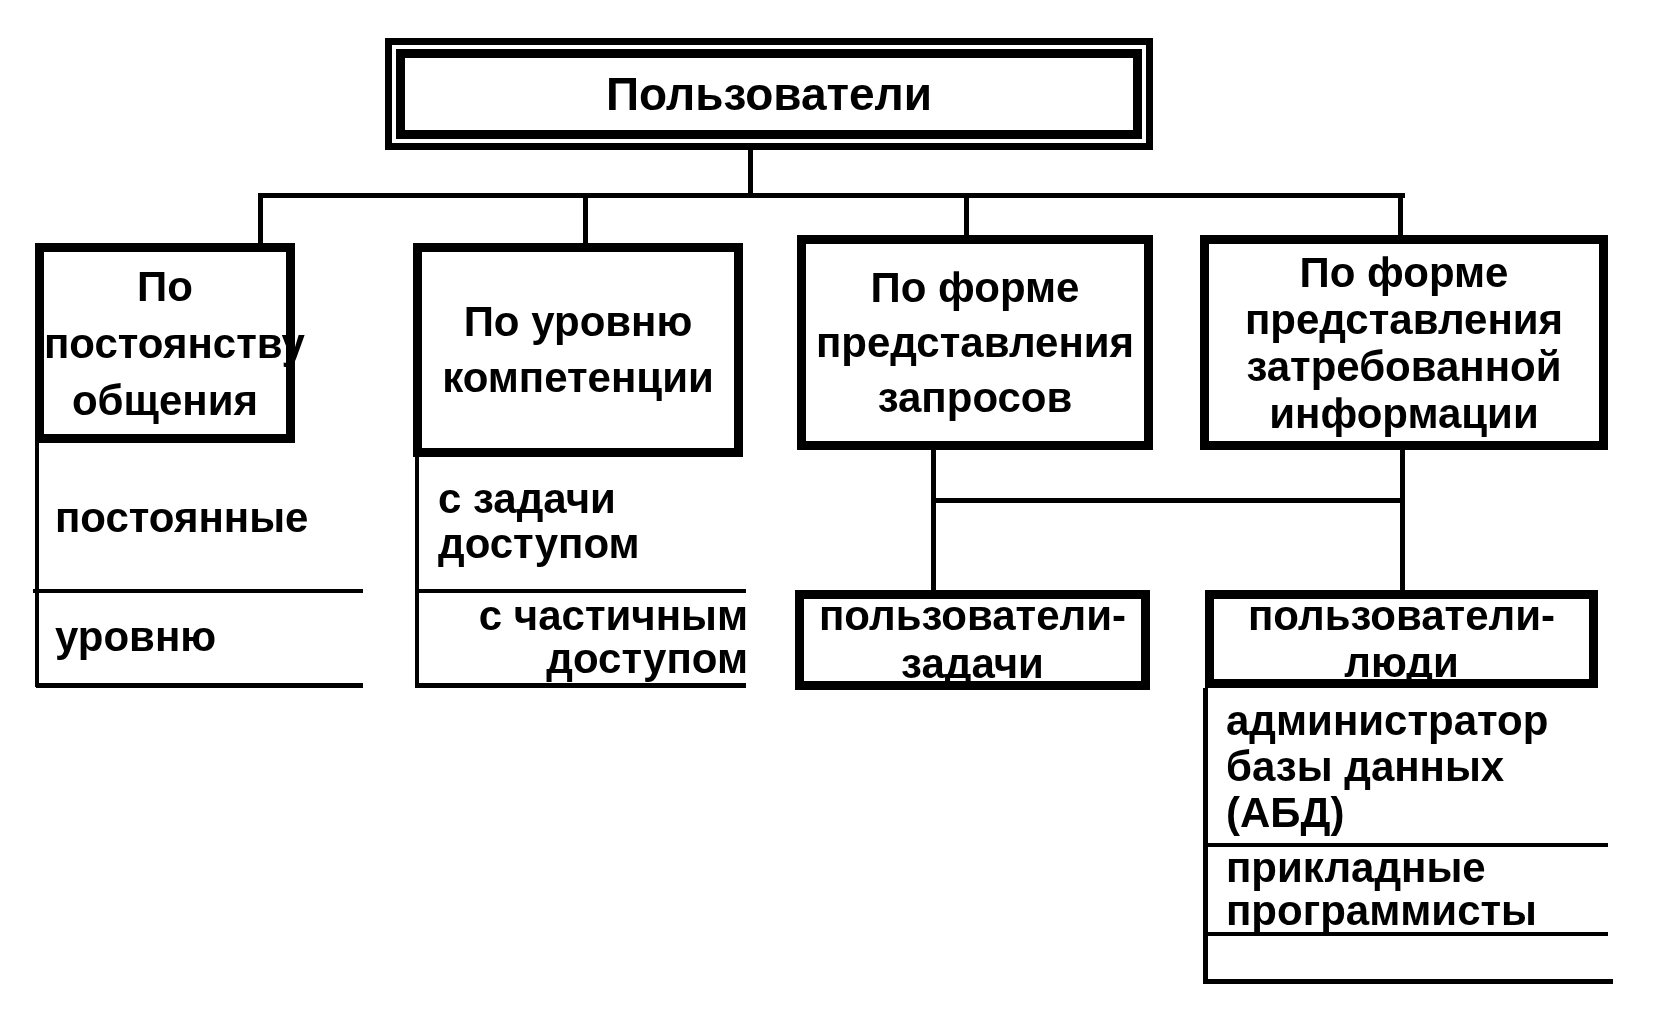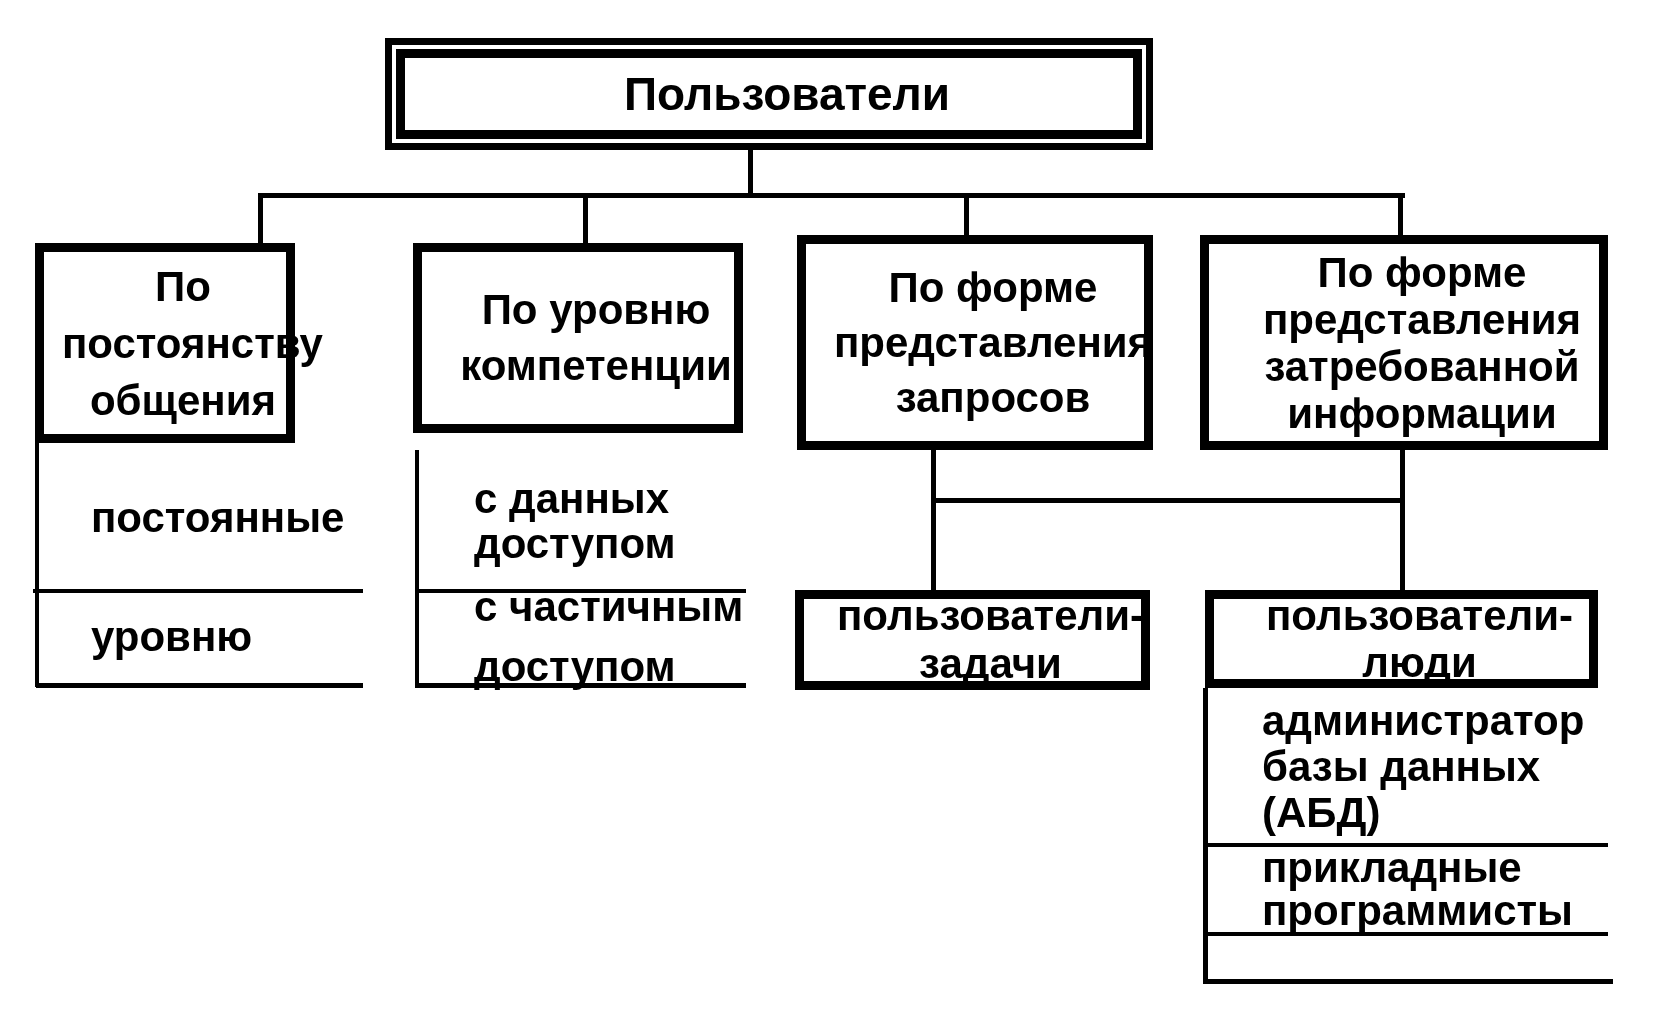--- a/index.html
+++ b/index.html
@@ -6,40 +6,40 @@
   #canvas {
     position:relative; width:1663px; height:1029px; background:#ffffff;
     font-family:"Liberation Sans", sans-serif; font-weight:bold; color:#000;
     overflow:hidden;
   }
   .ln { position:absolute; background:#000; }
   .box {
     position:absolute; box-sizing:border-box; border:9px solid #000; background:#fff;
     display:flex; align-items:center; justify-content:center; text-align:center;
   }
-  .label { white-space:pre-line; display:block; width:100%;margin-left:36px; }
+  .label { white-space:pre-line; display:block; width:100%; }
   .branch-label { font-size:42px; }
   .title-outer {
     position:absolute; box-sizing:border-box; border:7px solid #000; background:#fff;
     left:385px; top:38px; width:768px; height:112px;
   }
   .title-inner {
     position:absolute; box-sizing:border-box; border:9px solid #000; background:#fff;
     left:4px; top:4px; right:4px; bottom:4px;
     display:flex; align-items:center; justify-content:center; text-align:center;
     font-size:46px;
   }
   .cell {
     position:absolute; display:flex; align-items:center; text-align:left;
     font-size:42px; white-space:pre-line;
   }
   
   #b1 { left:35px;   top:243px; width:260px; height:200px; }
   #b1 .label { line-height:57px; }
-  #b2 { left:413px;  top:243px; width:330px; height:190px; }
+  #b2 { left:413px;  top:243px; width:330px; height:214px; }
   #b2 .label { line-height:56px; }
   #b3 { left:797px;  top:235px; width:356px; height:215px; }
   #b3 .label { line-height:55px; }
   #b4 { left:1200px; top:235px; width:408px; height:215px; }
   #b4 .label { line-height:47px; }
   
   #nA { left:795px;  top:590px; width:355px; height:100px; font-size:42px; }
   #nA .label { line-height:48px; }
   #nB { left:1205px; top:590px; width:393px; height:98px; font-size:42px; }
   #nB .label { line-height:47px; }
@@ -61,21 +61,21 @@
   #sep2a  { left:415px;  top:589px; width:331px; height:4px; }
   #sep2b  { left:415px;  top:683px; width:331px; height:5px; }
   #rail3  { left:1203px; top:688px; width:5px;   height:296px; }
   #sep3a  { left:1203px; top:843px; width:405px; height:4px; }
   #sep3b  { left:1203px; top:932px; width:405px; height:4px; }
   #sep3c  { left:1207px; top:979px; width:406px; height:5px; }
   
   #c1a { left:55px;  top:447px; width:300px; height:142px; }
   #c1b { left:55px;  top:593px; width:300px; height:88px;  }
   #c2a { left:438px; top:452px; width:305px; height:137px; line-height:45px; }
-  #c2b { left:438px; top:592px; width:310px; height:90px;  line-height:60px; }
+  #c2b { left:438px; top:592px; width:310px; height:90px;  line-height:43px;text-align:right; }
   #c3a { left:1226px; top:692px; width:375px; height:150px; line-height:46px; }
   #c3b { left:1226px; top:847px; width:375px; height:84px;  line-height:43px; }
   #c3c { left:1226px; top:934px; width:385px; height:45px;  line-height:45px; }
 </style>
 </head>
 <body>
 
 <div id="canvas">
 
   <div class="title-outer">
@@ -122,21 +122,21 @@
     <span class="label">постоянные</span>
   </div>
   <div class="cell" id="c1b">
     <span class="label">уровню</span>
   </div>
 
   <div class="ln" id="rail2"></div>
   <div class="ln" id="sep2a"></div>
   <div class="ln" id="sep2b"></div>
   <div class="cell" id="c2a">
-    <span class="label">с данных
+    <span class="label">с задачи
 доступом</span>
   </div>
   <div class="cell" id="c2b">
     <span class="label">с частичным
 доступом</span>
   </div>
 
   <div class="box" id="nA">
     <span class="label">пользователи-
 задачи</span>

